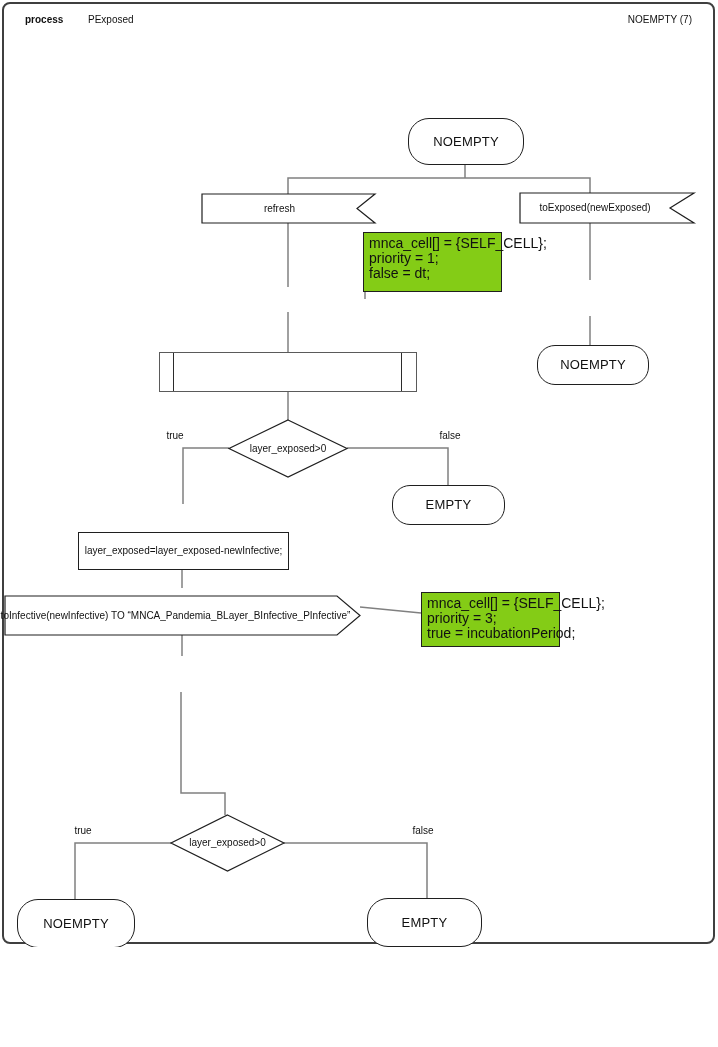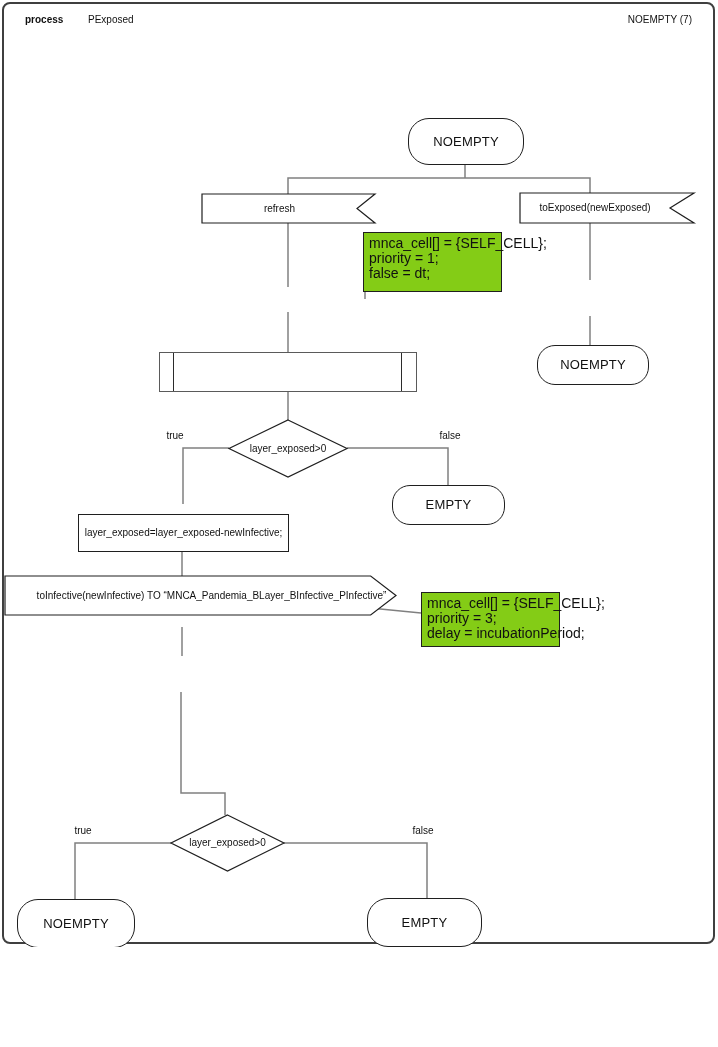--- a/index.html
+++ b/index.html
@@ -101,35 +101,35 @@
     </svg>
     <span class="lbl">layer_exposed&gt;0</span>
   </div>
   <div class="branchlbl" style="left:158px;top:430px;">true</div>
   <div class="branchlbl" style="left:433px;top:430px;">false</div>
 
   <div class="node terminal" style="left:392px;top:485px;width:111px;height:38px;border-radius:18px;">
     <span class="lbl">EMPTY</span>
   </div>
 
-  <div class="node rectbox" style="left:78px;top:514px;width:209px;height:36px;">
+  <div class="node rectbox" style="left:78px;top:532px;width:209px;height:36px;">
     <span class="lbl">layer_exposed=layer_exposed-newInfective;</span>
   </div>
 
-  <div class="node" style="left:5px;top:576px;width:355px;height:39px;padding-left:36px;">
+  <div class="node" style="left:5px;top:596px;width:355px;height:39px;">
     <svg viewBox="0 0 355 39" preserveAspectRatio="none">
       <polygon points="0,0 332,0 355,19.5 332,39 0,39"></polygon>
     </svg>
     <span class="lbl" style="padding-right:14px;">toInfective(newInfective) TO “MNCA_Pandemia_BLayer_BInfective_PInfective”</span>
   </div>
 
   <div class="node notebox" style="left:421px;top:592px;width:127px;height:47px;">
     <div>mnca_cell[] = {SELF_CELL};</div>
     <div>priority = 3;</div>
-    <div>delay = incubationPeriod;</div>
+    <div>true = incubationPeriod;</div>
   </div>
 
 
   <div class="node" style="left:171px;top:815px;width:113px;height:56px;">
     <svg viewBox="0 0 113 56" preserveAspectRatio="none">
       <polygon points="56.5,0 113,28 56.5,56 0,28"></polygon>
     </svg>
     <span class="lbl">layer_exposed&gt;0</span>
   </div>
   <div class="branchlbl" style="left:66px;top:825px;">true</div>

